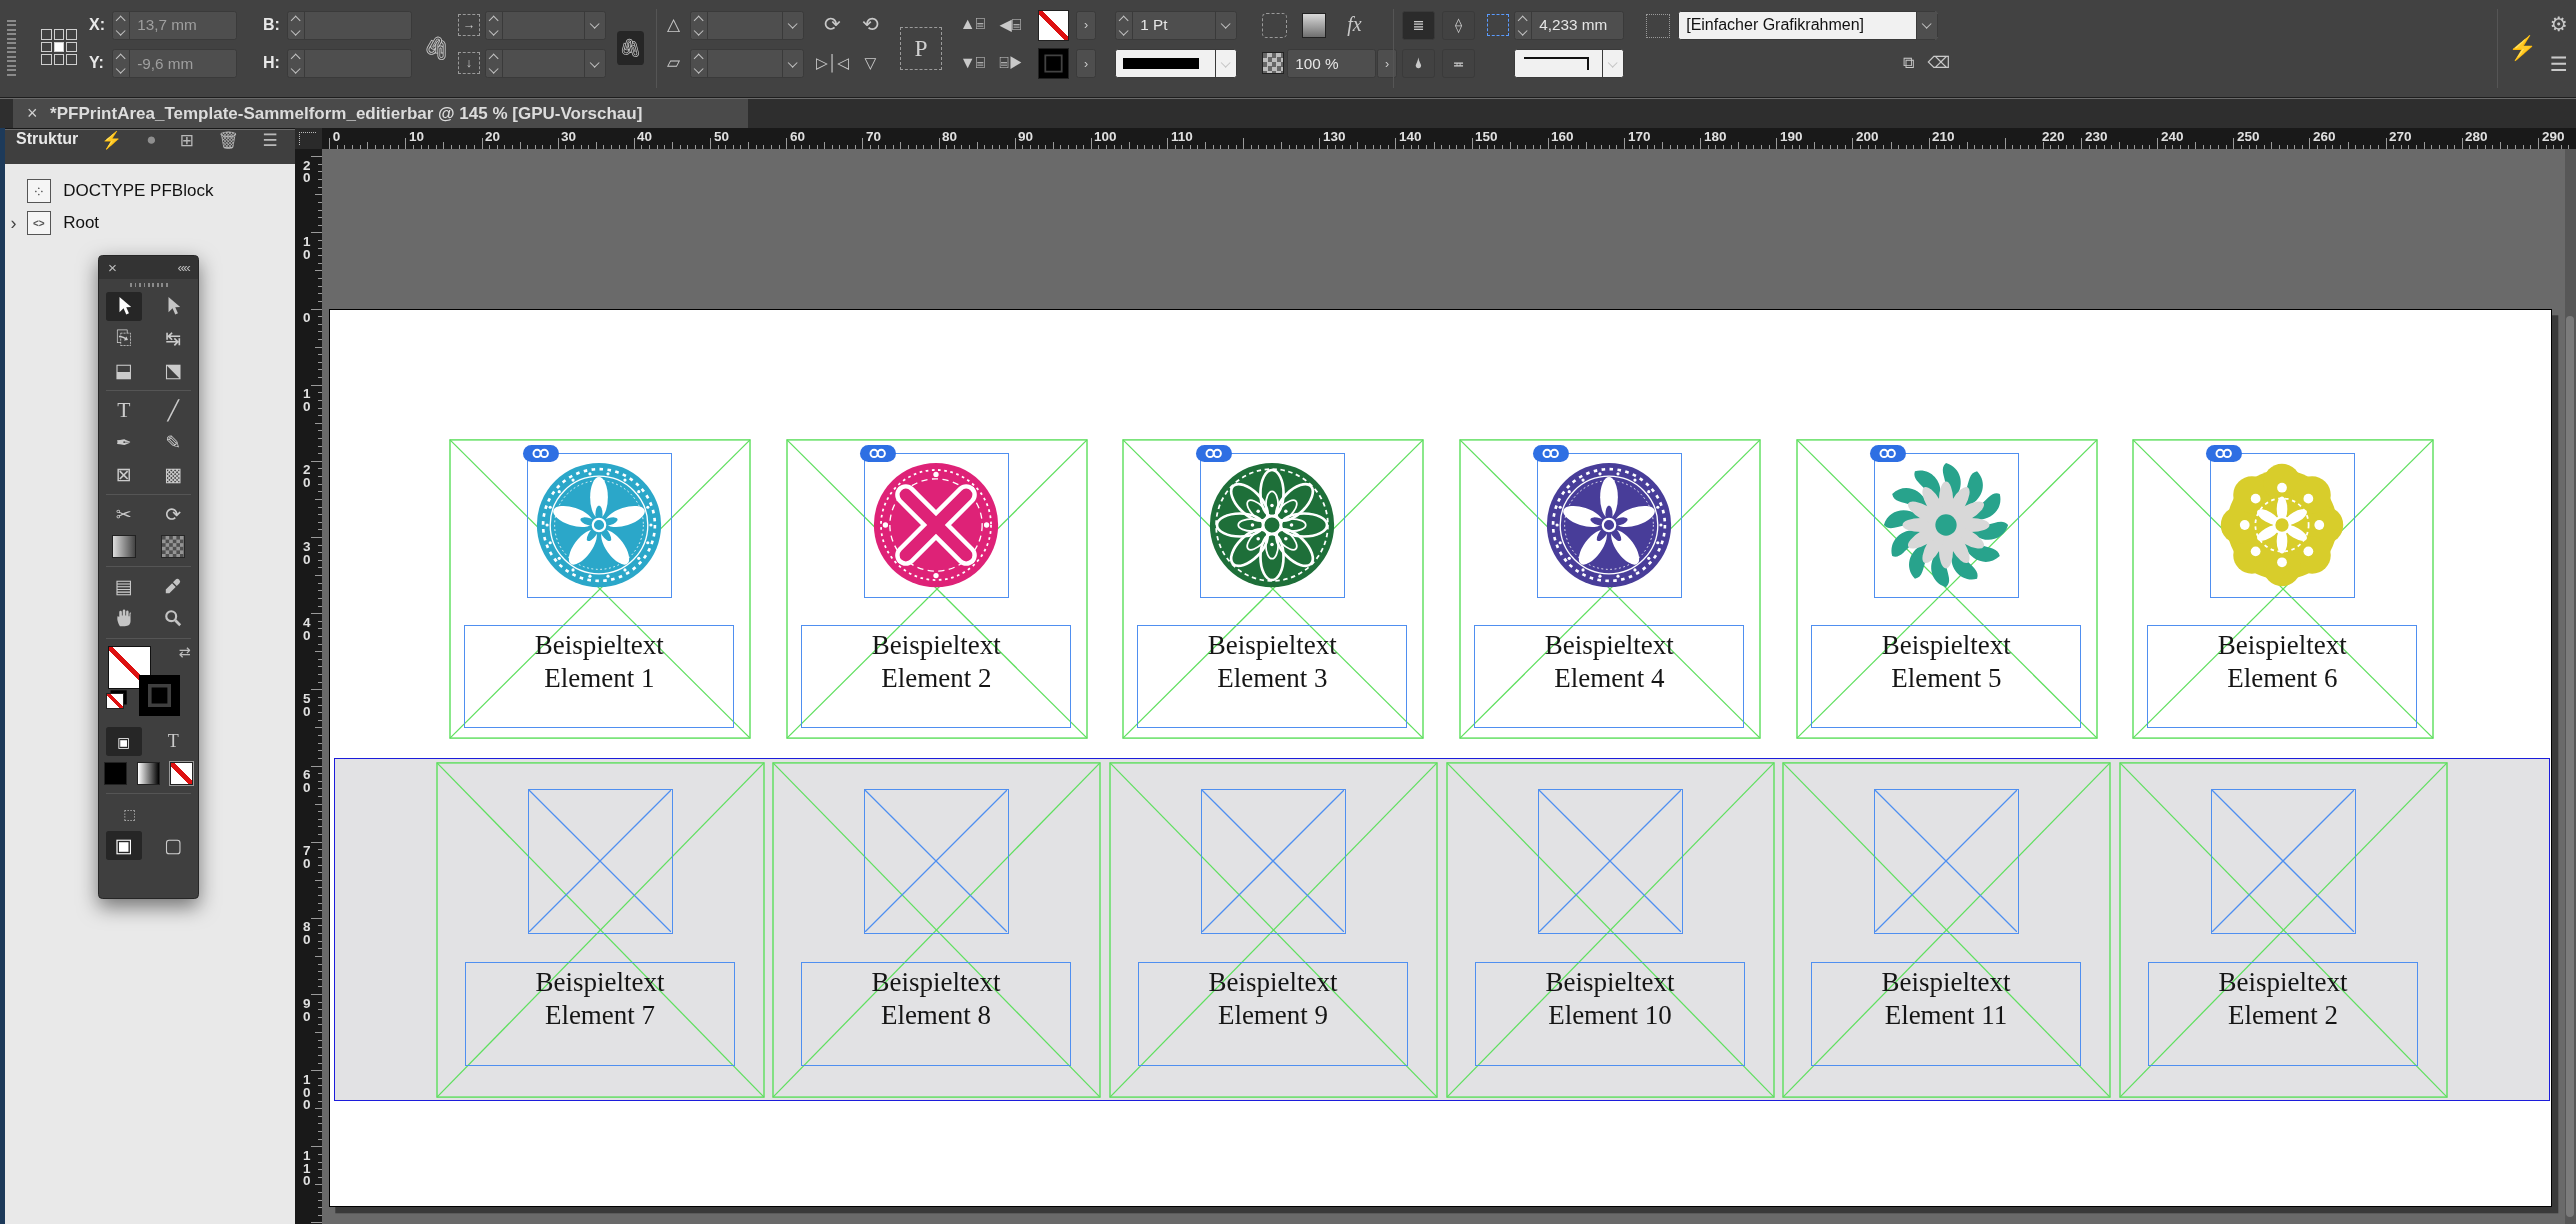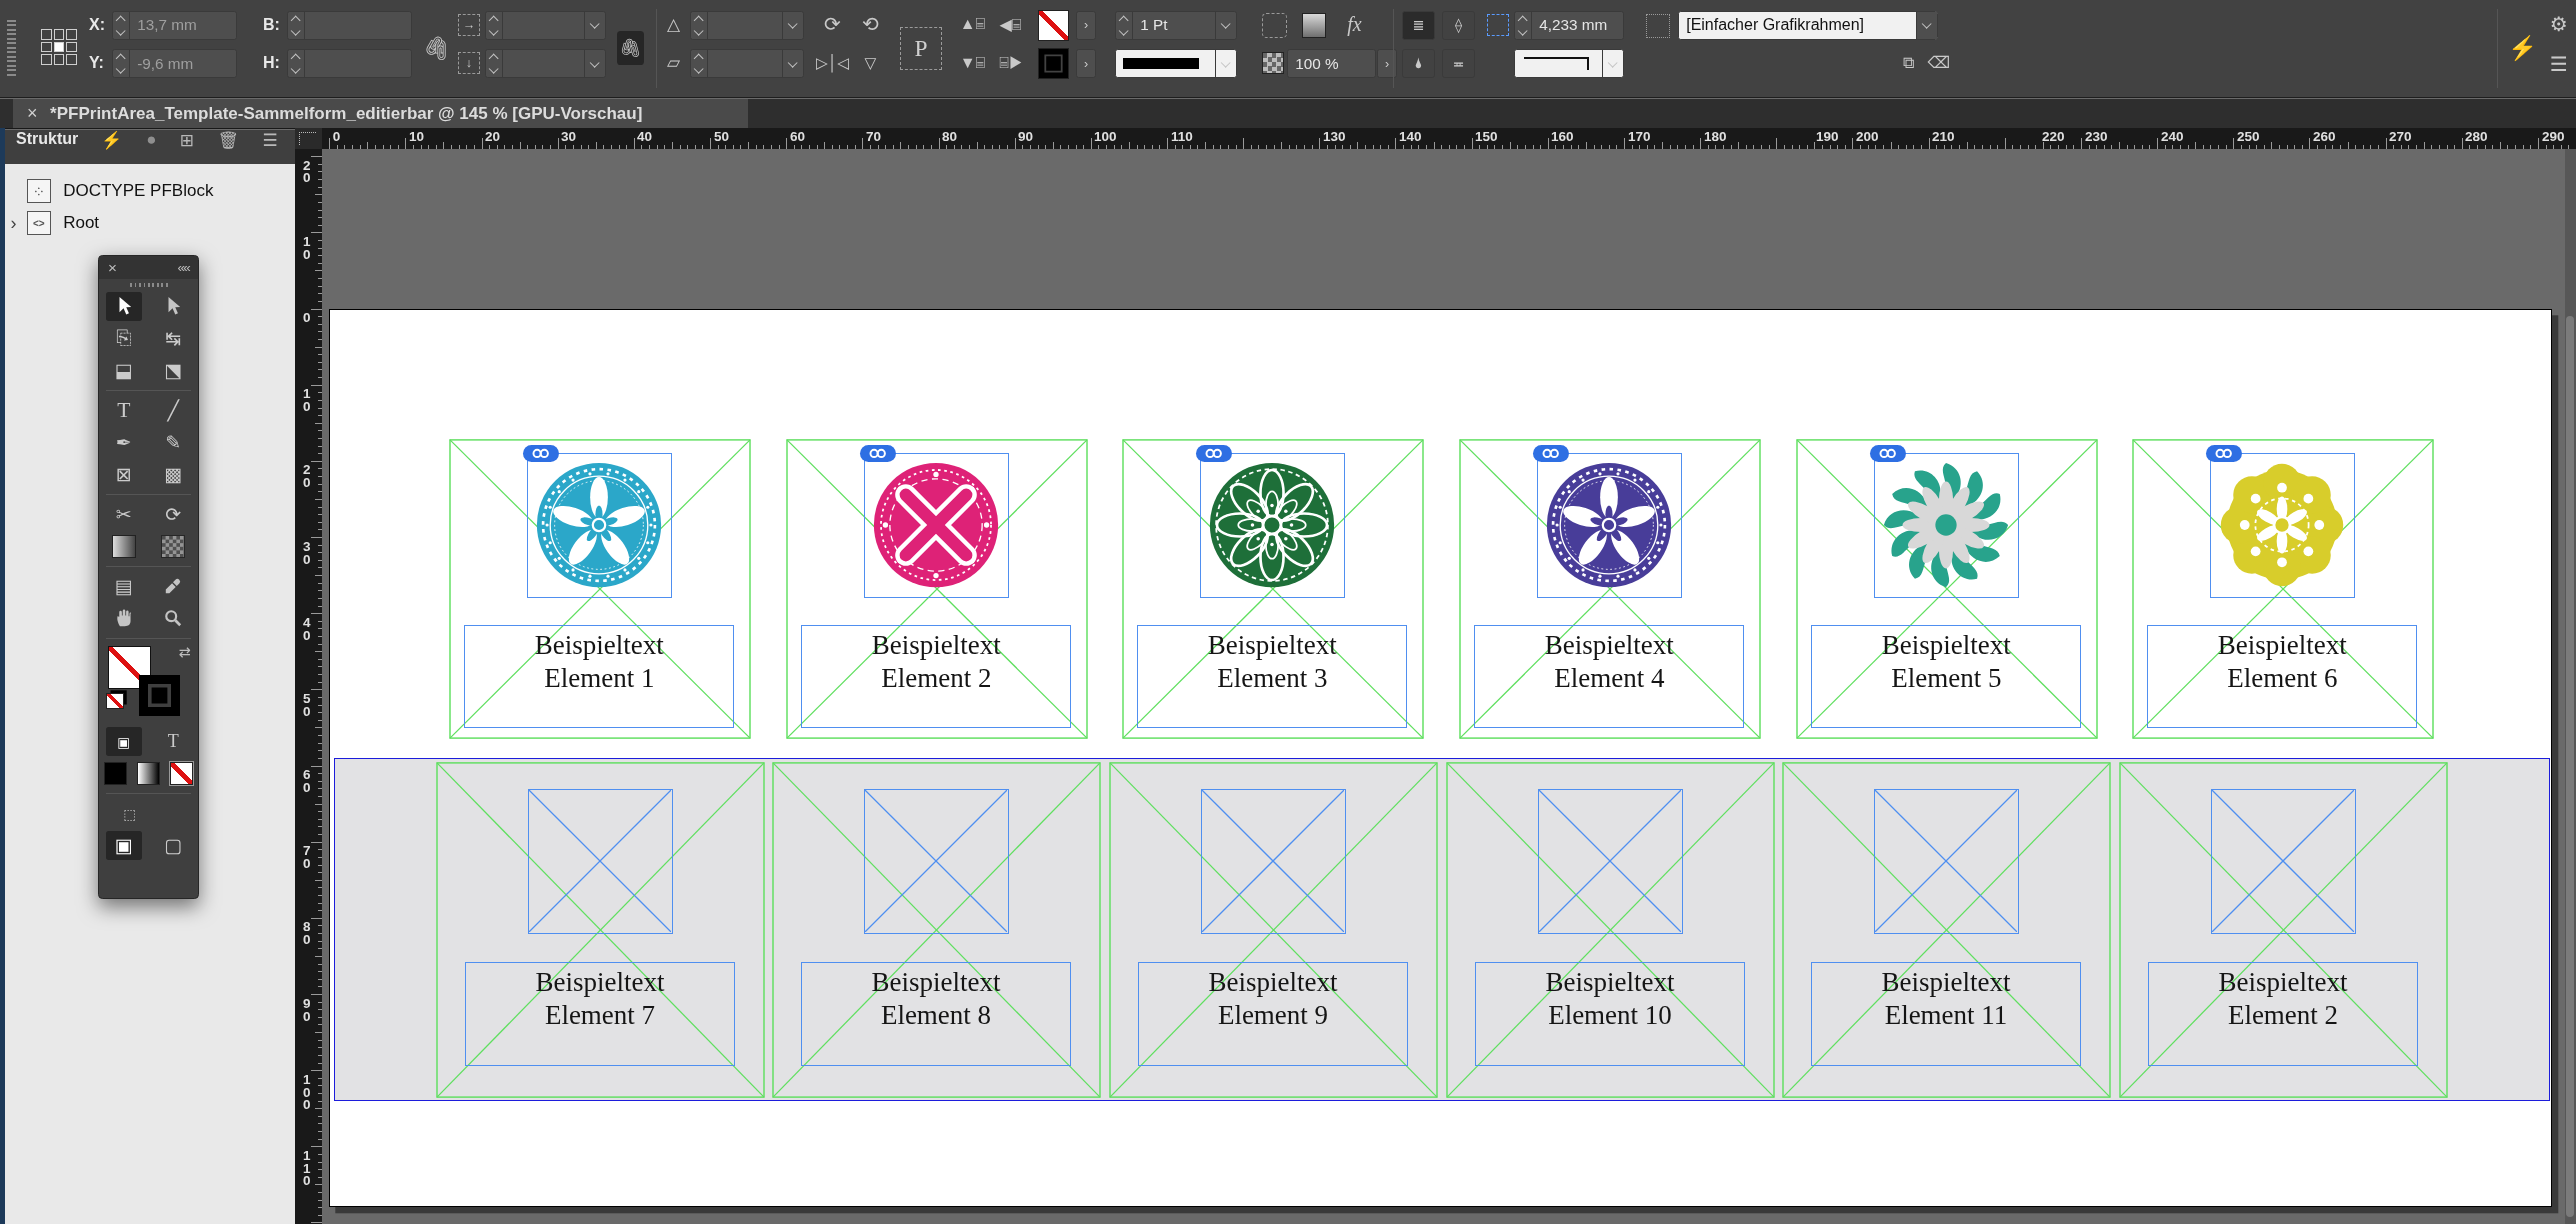--- a/index.html
+++ b/index.html
@@ -529,21 +529,21 @@
       <i class="htick" style="left: 1386px; height: 4.5px;"></i>
       <i class="htick" style="left: 1393px; height: 4.5px;"></i>
       <i class="htick" style="left: 1401px; height: 4.5px;"></i>
       <i class="htick" style="left: 1409px; height: 4.5px;"></i>
       <i class="htick" style="left: 1416px; height: 7.2px;"></i>
       <i class="htick" style="left: 1424px; height: 4.5px;"></i>
       <i class="htick" style="left: 1431px; height: 4.5px;"></i>
       <i class="htick" style="left: 1439px; height: 4.5px;"></i>
       <i class="htick" style="left: 1447px; height: 4.5px;"></i>
       <i class="htick" style="left: 1454px; height: 10.8px;"></i>
-      <span class="hlab" style="left: 1458px; margin-left: 36px;">190</span>
+      <span class="hlab" style="left: 1458px;">190</span>
       <i class="htick" style="left: 1462px; height: 4.5px;"></i>
       <i class="htick" style="left: 1470px; height: 4.5px;"></i>
       <i class="htick" style="left: 1477px; height: 4.5px;"></i>
       <i class="htick" style="left: 1485px; height: 4.5px;"></i>
       <i class="htick" style="left: 1492px; height: 7.2px;"></i>
       <i class="htick" style="left: 1500px; height: 4.5px;"></i>
       <i class="htick" style="left: 1508px; height: 4.5px;"></i>
       <i class="htick" style="left: 1515px; height: 4.5px;"></i>
       <i class="htick" style="left: 1523px; height: 4.5px;"></i>
       <i class="htick" style="left: 1530px; height: 10.8px;"></i>

